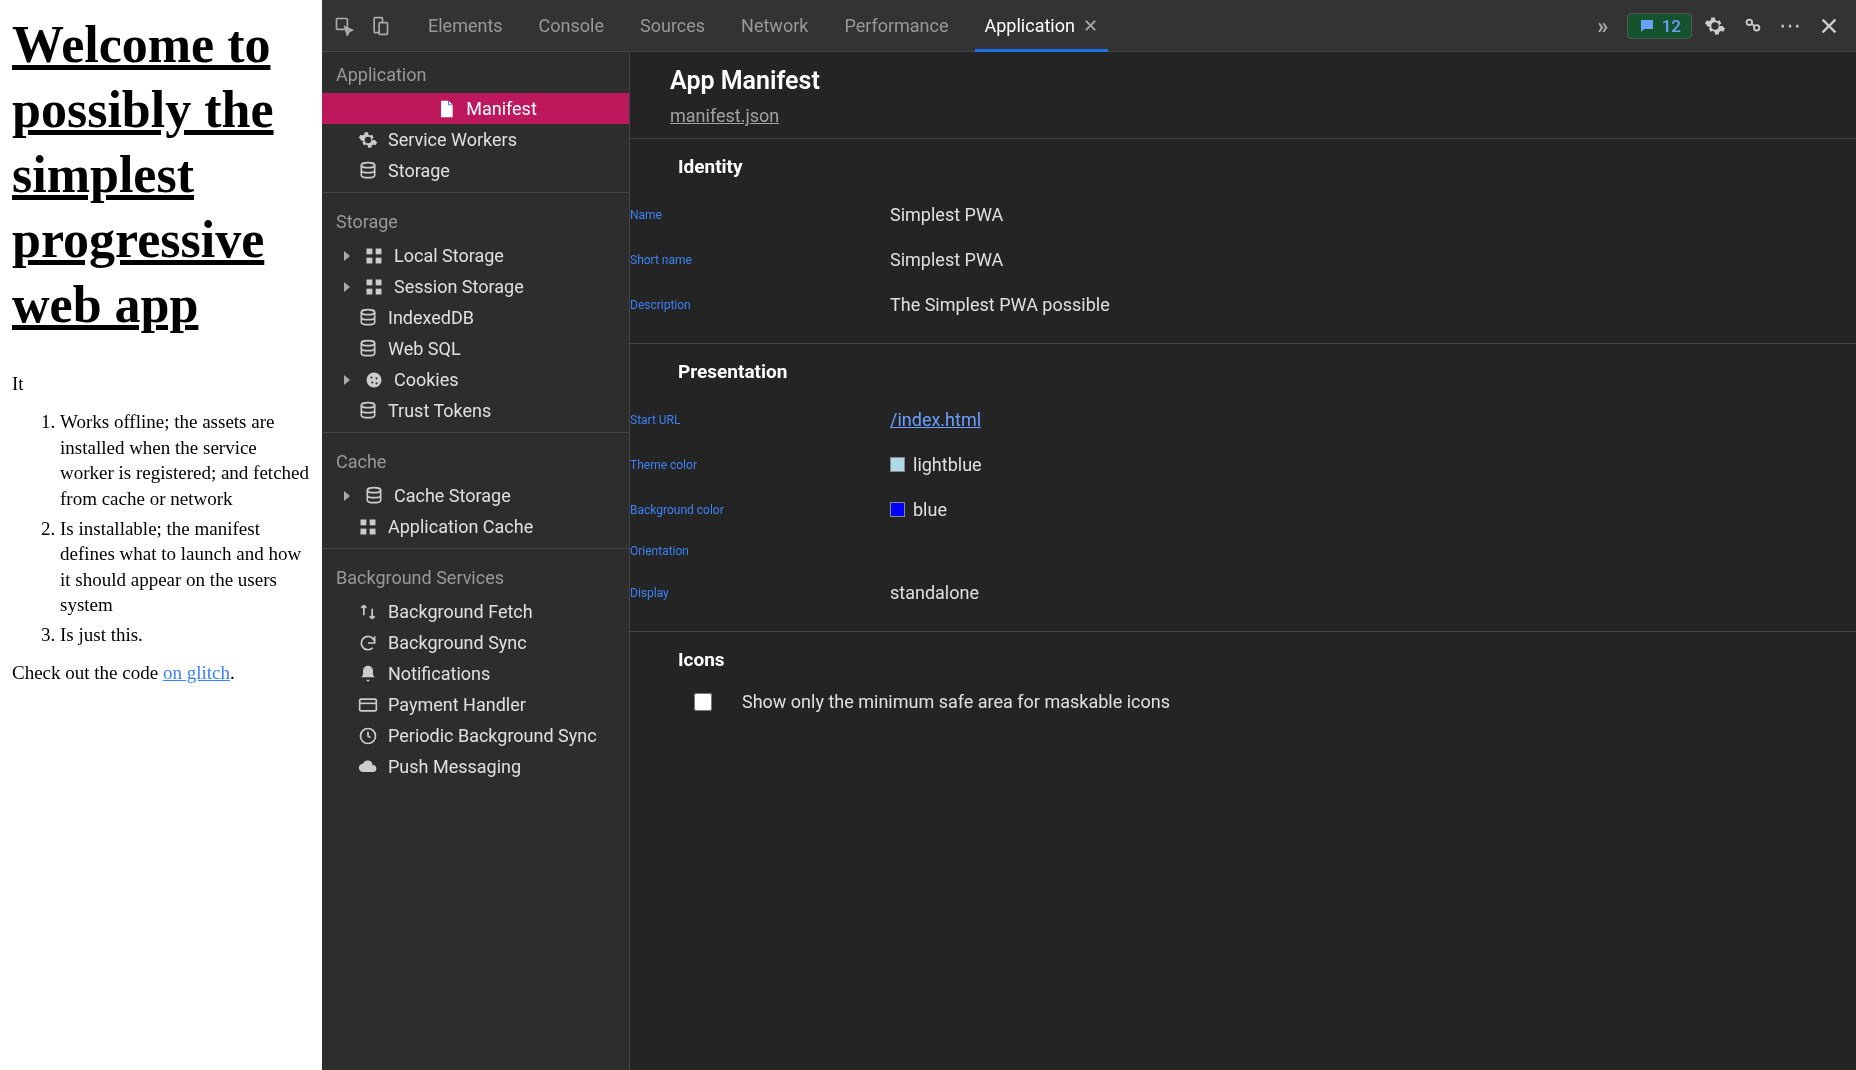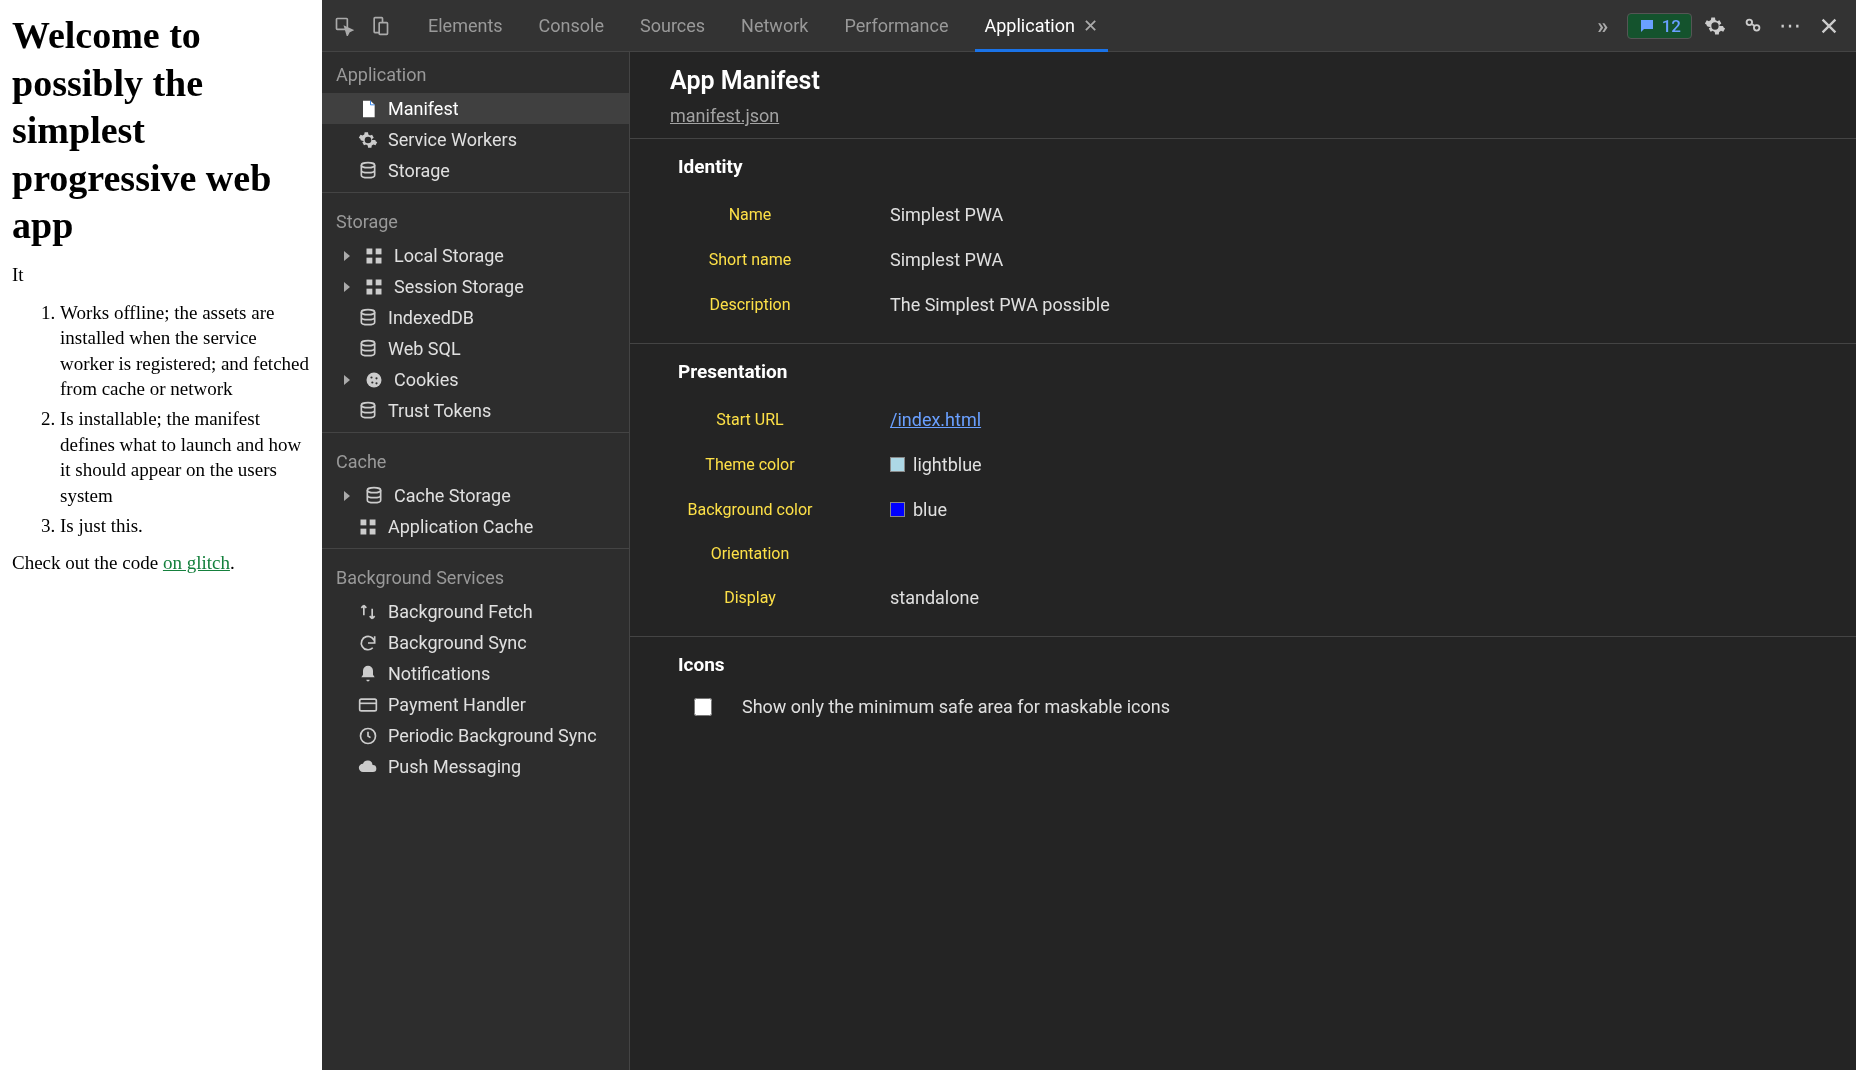--- a/index.html
+++ b/index.html
@@ -1,24 +1,24 @@
 <!DOCTYPE html>
 <html><head>
   <meta charset="utf-8">
   <style>
     * { margin: 0; padding: 0; box-sizing: border-box; }
     body { font-family: -apple-system, BlinkMacSystemFont, "Segoe UI", Roboto, sans-serif; display: flex; height: 100vh; overflow: hidden; }
     
     
     .page-content { width: 322px; padding: 12px; background: #fff; color: #000; overflow-y: auto; font-family: Georgia, "Times New Roman", serif; }
-    .page-content h1 { font-size: 38px; font-weight: bold; margin-bottom: 14px; line-height: 1.25; }
+    .page-content h1 { font-size: 52px; font-weight: bold; margin-bottom: 36px; line-height: 1.25; text-decoration: underline; }
     .page-content p { font-size: 19px; margin-bottom: 14px; }
     .page-content ol { padding-left: 48px; margin-bottom: 14px; }
     .page-content ol li { font-size: 19px; margin-bottom: 4px; line-height: 1.35; }
-    .page-content a { color: #15803d; text-decoration: underline; }
+    .page-content a { color: #3b82f6; text-decoration: underline; }
     
     
     .devtools { flex: 1; display: flex; flex-direction: column; background: #242424; color: #e8e8e8; font-family: -apple-system, BlinkMacSystemFont, "Segoe UI", Roboto, sans-serif; }
     
     
     .tab-bar { height: 52px; background: #333; display: flex; align-items: center; padding: 0 6px; border-bottom: 1px solid #444; }
     .tab-bar-left { display: flex; align-items: center; gap: 4px; }
     .tab-icon-btn { width: 32px; height: 32px; display: flex; align-items: center; justify-content: center; cursor: pointer; color: #aaa; }
     .tab-icon-btn svg { width: 20px; height: 20px; }
     .tabs { display: flex; align-items: center; margin-left: 14px; flex: 1; }
@@ -37,34 +37,34 @@
     
     
     .devtools-body { flex: 1; display: flex; overflow: hidden; }
     
     
     .sidebar { width: 308px; background: #2d2d2d; border-right: 1px solid #444; overflow-y: auto; }
     .sidebar-section-title { color: #999; font-size: 18px; padding: 12px 14px 8px; }
     .sidebar-item { display: flex; align-items: center; padding: 5px 14px 5px 36px; font-size: 18px; color: #e0e0e0; cursor: pointer; gap: 10px; }
     .sidebar-item.has-caret { padding-left: 22px; }
     .sidebar-item .caret { width: 0; height: 0; border-left: 6px solid #aaa; border-top: 5px solid transparent; border-bottom: 5px solid transparent; margin-right: 4px; }
-    .sidebar-item.selected { background: #404040; color: #fff; }
+    .sidebar-item.selected { background: #be185d; color: #fff; justify-content: center; }
     .sidebar-item .icon { width: 20px; height: 20px; display: inline-flex; align-items: center; justify-content: center; }
     .sidebar-item .icon svg { width: 20px; height: 20px; }
     .sidebar-divider { height: 1px; background: #444; margin: 6px 0; }
     
     
     .detail-panel { flex: 1; background: #242424; overflow-y: auto; padding: 14px 0 0 0; }
     .detail-header { padding: 0 40px 12px; }
     .detail-header h2 { font-size: 25px; font-weight: 600; color: #ffffff; margin-bottom: 10px; }
     .detail-header a { color: #a3a3a3; font-size: 18px; text-decoration: underline; }
     .detail-section { border-top: 1px solid #444; padding: 16px 0; }
     .detail-section-title { font-size: 19px; font-weight: 700; color: #fff; padding: 0 48px 14px; }
     .kv-row { display: flex; align-items: center; padding: 12px 0; }
-    .kv-key { width: 260px; text-align: center; color: #fde047; font-size: 16px; padding-right: 20px; }
+    .kv-key { width: 260px; text-align: left; color: #3b82f6; font-size: 12px; padding-right: 20px; }
     .kv-val { color: #e0e0e0; font-size: 18px; display: flex; align-items: center; gap: 8px; }
     .kv-val a { color: #6aa0ff; text-decoration: underline; }
     .swatch { width: 15px; height: 15px; border: 1px solid #888; display: inline-block; }
     .checkbox-row { display: flex; align-items: center; padding: 6px 48px 6px 64px; gap: 30px; font-size: 18px; color: #e0e0e0; }
     .checkbox-row input[type="checkbox"] { width: 18px; height: 18px; }
   </style>
 </head>
 <body>
 
 <div class="page-content">

